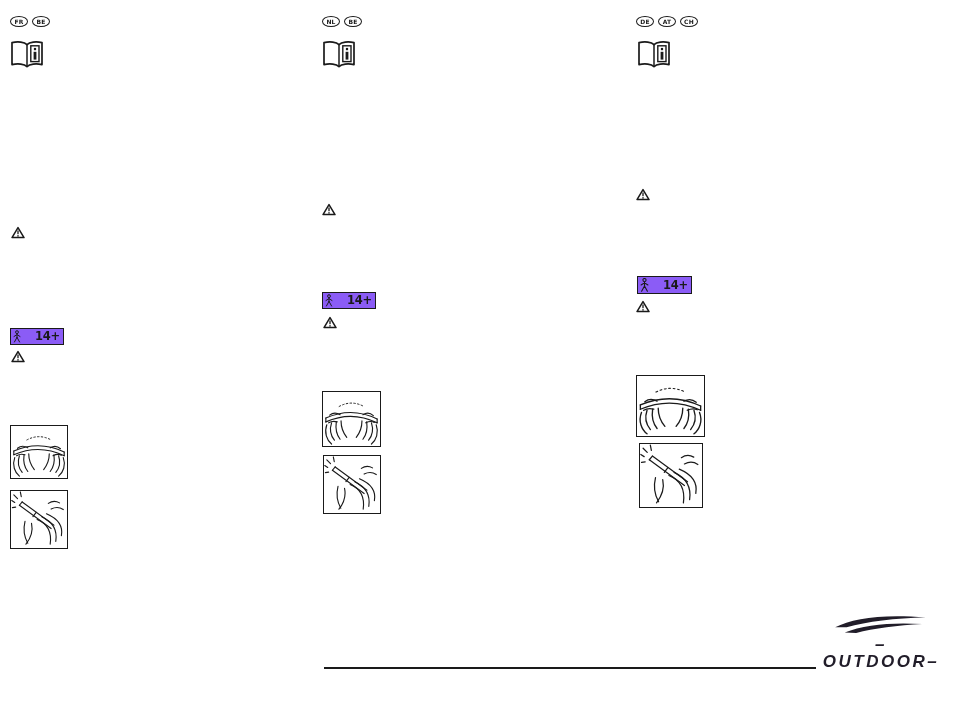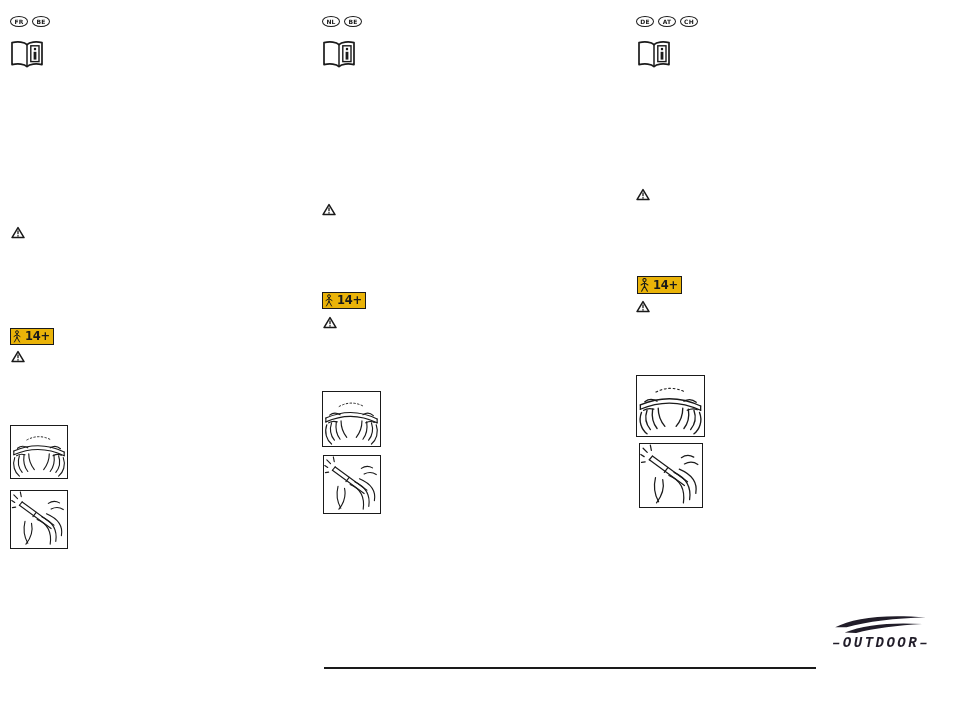--- a/index.html
+++ b/index.html
@@ -11,44 +11,44 @@
   .badges{display:flex;gap:4px;align-items:center;}
   .badge{
     display:flex;align-items:center;justify-content:center;
     min-width:12px;height:9px;padding:0 2px;
     border:1.3px solid #1a1a1a;border-radius:50%;
     font-size:6px;font-weight:700;letter-spacing:.2px;line-height:1;
     font-family:"DejaVu Sans",sans-serif;
   }
   .icon{color:#1a1a1a;display:block;}
   .age{
-    display:inline-flex;align-items:center;gap:4px;
-    border:1.4px solid #1a1a1a;padding:1px 3px 1px 2px;background:#eab308;
+    display:inline-flex;align-items:center;gap:14px;
+    border:1.4px solid #1a1a1a;padding:1px 3px 1px 2px;background:#8b5cf6;
   }
   .age .num{
     font-size:11.5px;font-weight:700;letter-spacing:-.3px;line-height:1.1;
     font-family:"DejaVu Sans",sans-serif;
   }
   .illus{
     border:1.5px solid #1a1a1a;background:#fff;box-sizing:border-box;
   }
   .illus svg{display:block;width:100%;height:100%;}
   .rule{background:#1a1a1a;height:2px;}
   .logo{width:126px;text-align:center;color:#211d29;line-height:1;}
   .logo .swoosh{width:102px;height:21px;margin:0 auto -2px auto;display:block;}
   .brandrow{white-space:nowrap;}
   .brand{
     font-family:"DejaVu Sans",sans-serif;font-weight:bold;font-style:italic;
     font-size:37px;letter-spacing:-3px;
   }
   .reg{font-size:8px;font-weight:bold;vertical-align:22px;}
   .tagline{
     margin-top:3px;
-    font-family:Liberation Mono, monospace;font-weight:bold;font-style:italic;
-    font-size:14px;letter-spacing:2.5px;
+    font-family:Liberation Sans, sans-serif;font-weight:bold;font-style:italic;
+    font-size:17px;letter-spacing:2.5px;
   }
   .sprite{position:absolute;width:0;height:0;overflow:hidden;}
 </style>
 </head>
 <body>
 
 <svg class="sprite" xmlns="http://www.w3.org/2000/svg" aria-hidden="true">
   <defs>
     <symbol id="sym-manual" viewBox="0 0 36 30">
       <path d="M18 4.6 C15.4 2 9 1.2 3 2.6 L3 24.6 C9 23.2 15.4 24 18 26.6 C20.6 24 27 23.2 33 24.6 L33 2.6 C27 1.2 20.6 2 18 4.6 Z" fill="none" stroke="currentColor" stroke-width="1.7" stroke-linejoin="round"></path>

